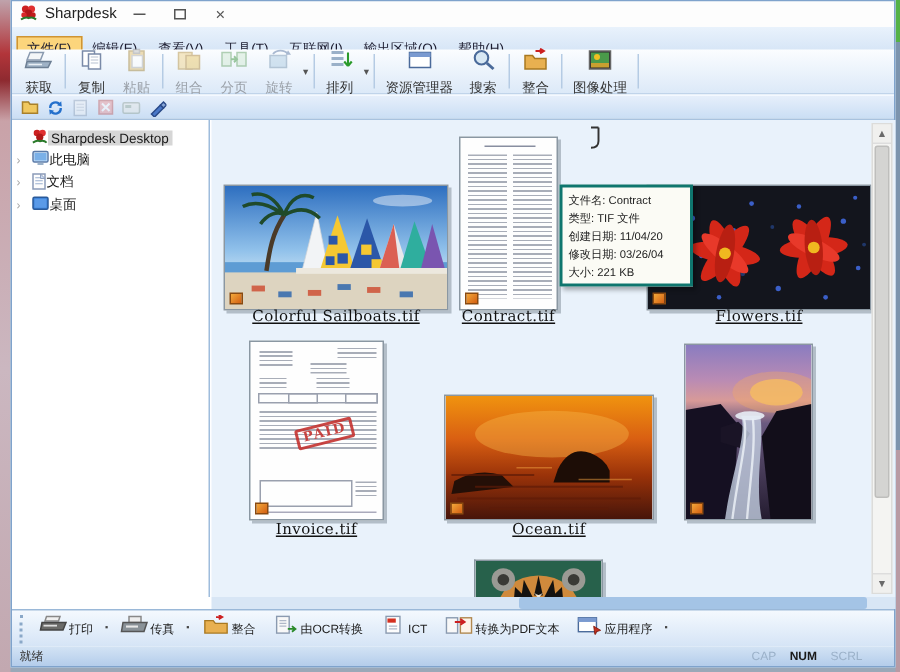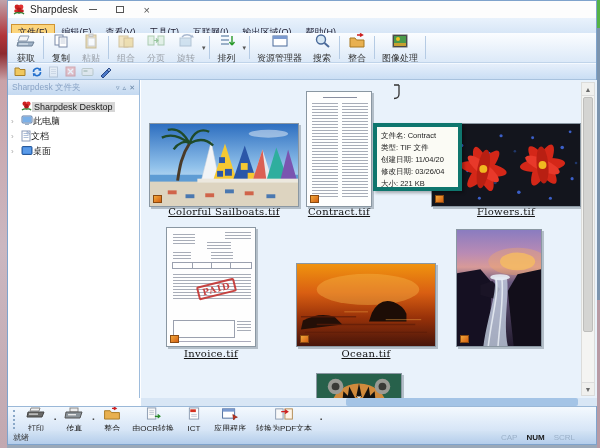--- a/index.html
+++ b/index.html
@@ -73,33 +73,33 @@
 
   .page { background: #fefefe; }
   .txt { position: absolute; background: repeating-linear-gradient(180deg,#a8adb8 0,#a8adb8 1px,transparent 1px,transparent 3px); }
   .hline { position: absolute; background: #888ea0; height: 1px; }
   .obox { position: absolute; border: 1px solid #9aa0ae; }
   .paid { position: absolute; transform: rotate(-14deg); color: #c43330; border: 2px solid #c43330;
     font-size: 9px; font-weight: bold; font-family: "DejaVu Serif", serif; letter-spacing: 1px;
     padding: 0 3px; border-radius: 2px; opacity: .9; }
 
   .tooltip { position: absolute; left: 232px; top: 43px; width: 89px; height: 68px;
-    background: #fbfbf5; border: 4px solid #0f766e; box-shadow: 2px 2px 3px rgba(0,0,0,.3);
+    background: #fbfbf5; border: 2px solid #0f766e; box-shadow: 2px 2px 3px rgba(0,0,0,.3);
     font-size: 7.5px; color: #222; padding: 3px 4px; line-height: 12px; z-index: 5; white-space: nowrap; }
 
   .cursor { position: absolute; left: 252px; top: 4px; z-index: 6; }
 
   .hscroll { position: absolute; left: 133px; top: 397px; width: 456px; height: 8px; background: #d8e6f5; }
   .hthumb { position: absolute; left: 205px; top: 0; width: 232px; height: 8px; background: #a4c4e6; border-radius: 2px; }
 
   .outputbar { position: absolute; left: 0; top: 405px; width: 588px; height: 25px;
     background: linear-gradient(180deg,#f4f9fe,#d5e4f6); border-top: 1px solid #9ab8d8;
     display: flex; align-items: center; padding: 0 5px; gap: 2px; }
   .grip { width: 4px; height: 19px; border-left: 2px dotted #8aa8c8; margin-right: 3px; }
-  .obtn { display: flex; flex-direction: column; align-items: center; justify-content: center; padding: 0 4px; color: #222; white-space: nowrap; }
+  .obtn { display: flex; align-items: center; justify-content: center; padding: 0 4px; color: #222; white-space: nowrap; }
   .obtn .lbl { font-size: 8px; line-height: 8px; margin-top: 1px; }
   .odrop { font-size: 6px; color: #444; margin: 0 2px; align-self: center; }
 
   .statusbar { position: absolute; left: 0; top: 430px; width: 588px; height: 13px;
     background: linear-gradient(180deg,#d3e3f4,#b4cdeb); font-size: 8px; color: #333;
     display: flex; align-items: center; padding: 0 5px; }
   .sright { margin-left: auto; display: flex; gap: 9px; padding-right: 16px; }
   .sind { color: #9ab0c8; } .sind.on { color: #1a1a1a; font-weight: bold; }
 </style>
 </head>
@@ -273,28 +273,20 @@
         </span>
       <span class="qbtn">
           <svg width="12" height="12" viewBox="0 0 12 12">
             <path d="M2,10 L8,4 L10,6 L4,12 Z" fill="#4a78c8" stroke="#2a4a88"></path>
             <path d="M8,4 l2,-2 2,2 -2,2 Z" fill="#8aa8d8" stroke="#2a4a88"></path>
           </svg>
         </span>
     </div>
 
     <div class="sidebar">
-      <div class="sb-head">
-        <span>Sharpdesk 文件夹</span>
-        <span class="sb-ctl">
-          <span>▿</span>
-          <span>▵</span>
-          <span>✕</span>
-        </span>
-      </div>
       <div class="tree">
         <div class="trow selected">
           <span><svg width="11" height="11" viewBox="0 0 12 12">
                 <circle cx="4" cy="4" r="2.4" fill="#cc2020"></circle>
                 <circle cx="8" cy="4" r="2.4" fill="#e03030"></circle>
                 <circle cx="6" cy="7" r="2.6" fill="#b01818"></circle>
                 <path d="M1,11 Q4,9 6,10 Q9,9 11,11" stroke="#2a7a2a" stroke-width="1.4" fill="none"></path>
               </svg></span>
           <span class="tlbl">Sharpdesk Desktop</span>
         </div>
@@ -581,34 +573,34 @@
       </div>
       <div class="obtn">
         <span><svg width="20" height="13" viewBox="0 0 20 14">
               <rect x="5" y="1" width="10" height="12" fill="#fdfdfd" stroke="#8a9ab0"></rect>
               <rect x="6" y="2.5" width="6" height="3" fill="#d43020"></rect>
               <path d="M7,8 h6 M7,10 h6" stroke="#b0b8c8" stroke-width=".8"></path>
             </svg></span>
         <span class="lbl">ICT</span>
       </div>
       <div class="obtn">
+        <span><svg width="22" height="13" viewBox="0 0 22 14">
+              <rect x="2" y="2" width="8" height="11" fill="#f8f8f8" stroke="#8a9ab0"></rect>
+              <rect x="12" y="2" width="8" height="11" fill="#fdf4e8" stroke="#b08850"></rect>
+              <path d="M8,5 h7 M12,3 l3,2 -3,2" stroke="#cc2020" stroke-width="1.4" fill="none"></path>
+            </svg></span>
+        <span class="lbl">转换为PDF文本</span>
+      </div>
+      <div class="obtn">
         <span><svg width="20" height="13" viewBox="0 0 20 14">
               <rect x="2" y="2" width="13" height="10" fill="#fff" stroke="#4a6a9a"></rect>
               <rect x="2" y="2" width="13" height="3" fill="#7a9ad0"></rect>
               <path d="M13,8 l5,3 -3,1 -1,3 Z" fill="#c03020" stroke="#801808" stroke-width=".6"></path>
             </svg></span>
         <span class="lbl">应用程序</span>
-      </div>
-      <div class="obtn">
-        <span><svg width="22" height="13" viewBox="0 0 22 14">
-              <rect x="2" y="2" width="8" height="11" fill="#f8f8f8" stroke="#8a9ab0"></rect>
-              <rect x="12" y="2" width="8" height="11" fill="#fdf4e8" stroke="#b08850"></rect>
-              <path d="M8,5 h7 M12,3 l3,2 -3,2" stroke="#cc2020" stroke-width="1.4" fill="none"></path>
-            </svg></span>
-        <span class="lbl">转换为PDF文本</span>
       </div>
       <span class="odrop">▪</span>
     </div>
 
     <div class="statusbar">
       <span>就绪</span>
       <span class="sright">
         <span class="sind">CAP</span>
         <span class="sind on">NUM</span>
         <span class="sind">SCRL</span>

